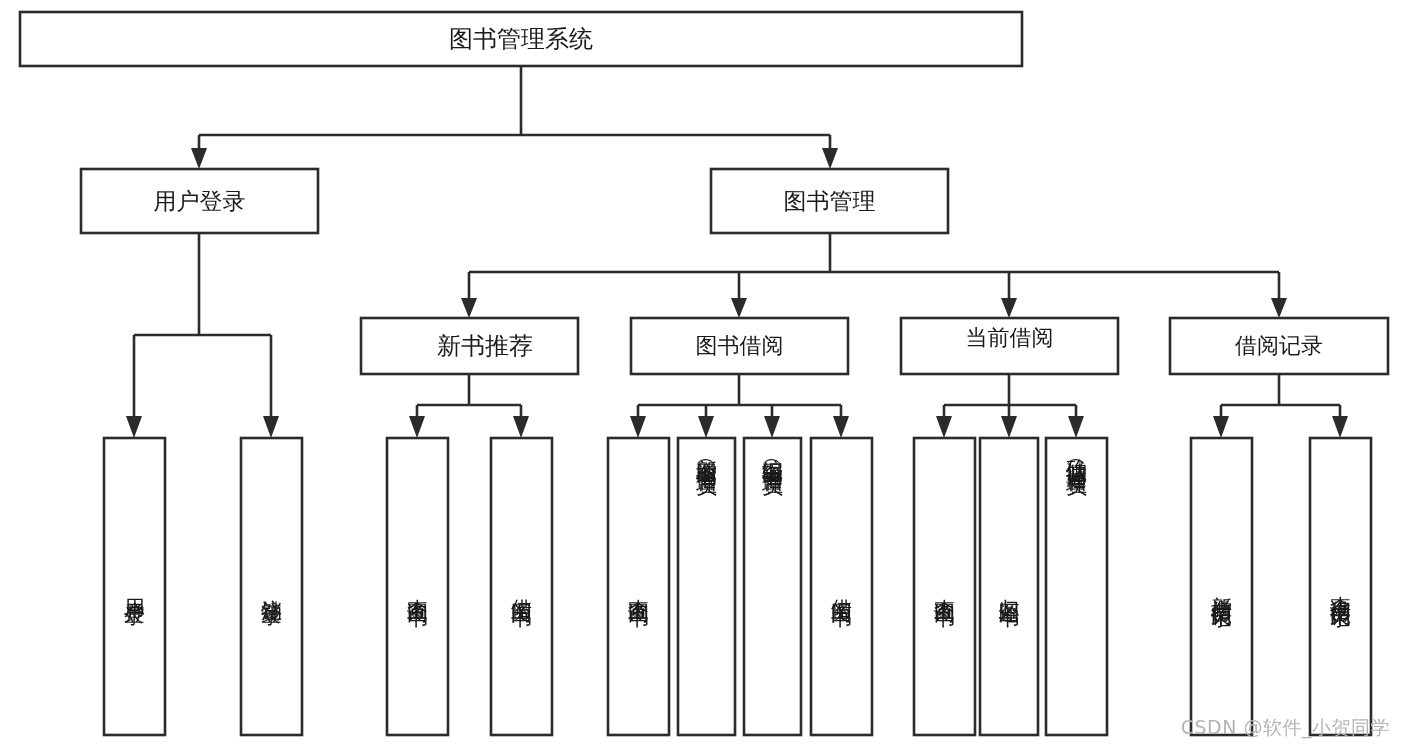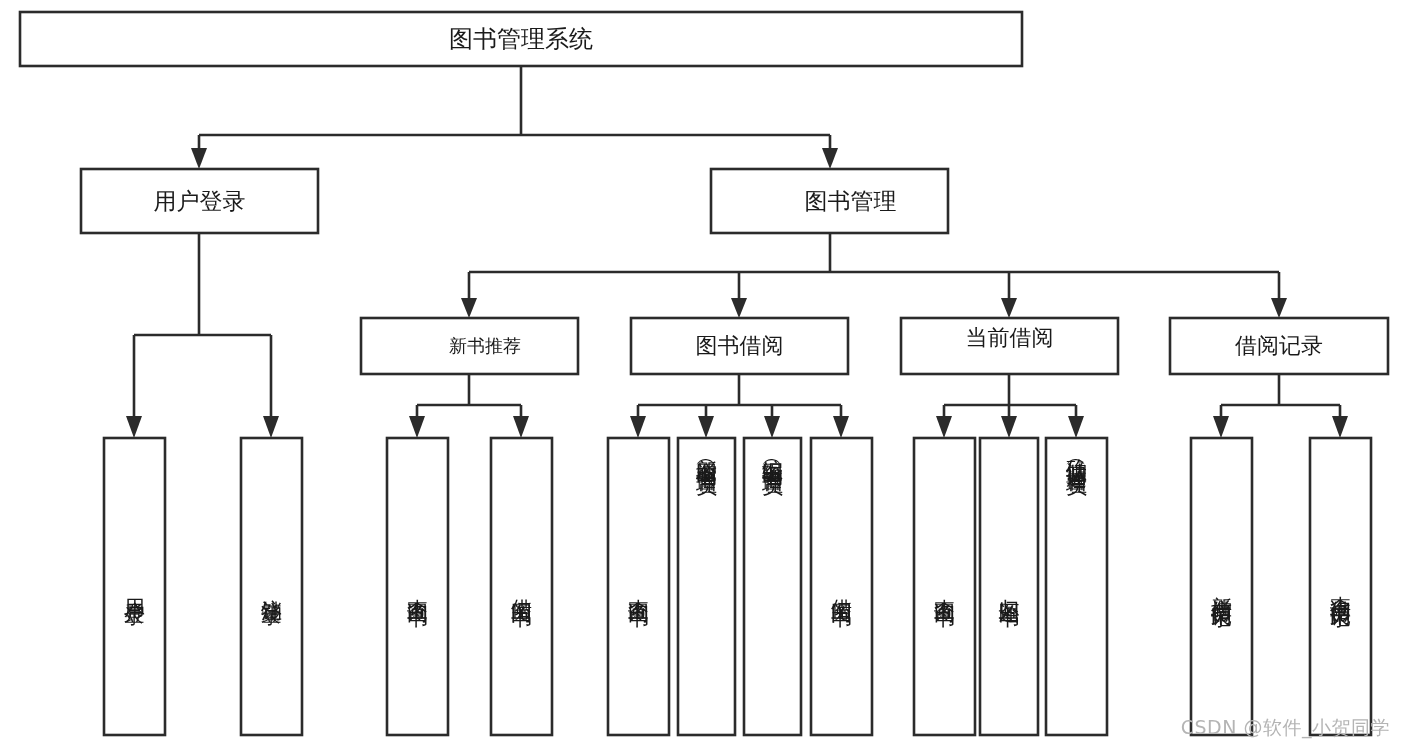--- a/index.html
+++ b/index.html
@@ -181,23 +181,23 @@
     <rect class="node-box" x="980" y="438" width="58" height="297"></rect>
     <rect class="node-box" x="1046" y="438" width="61" height="297"></rect>
 
     <rect class="node-box" x="1191" y="438" width="61" height="297"></rect>
     <rect class="node-box" x="1310" y="438" width="61" height="297"></rect>
   </svg>
 
   <div class="hlabel-wrap" style="left:20px; top:12px; width:1002px; height:54px; font-size:24px;">图书管理系统</div>
 
   <div class="hlabel-wrap" style="left:81px; top:169px; width:237px; height:64px; font-size:23px;">用户登录</div>
-  <div class="hlabel-wrap" style="left:711px; top:169px; width:237px; height:64px; font-size:23px;padding-left:21px;">图书管理</div>
-
-  <div class="hlabel-wrap" style="left:361px; top:318px; width:248px; height:56px; font-size:18px;">新书推荐</div>
+  <div class="hlabel-wrap" style="left:711px; top:169px; width:237px; height:64px; font-size:23px;">图书管理</div>
+
+  <div class="hlabel-wrap" style="left:361px; top:318px; width:248px; height:56px; font-size:24px;">新书推荐</div>
   <div class="hlabel-wrap" style="left:631px; top:318px; width:217px; height:56px; font-size:22px;">图书借阅</div>
   <div class="hlabel-wrap" style="left:901px; top:318px; width:217px; height:40px; font-size:22px;">当前借阅</div>
   <div class="hlabel-wrap" style="left:1170px; top:318px; width:218px; height:56px; font-size:22px;border-radius:19px;">借阅记录</div>
 
   <div class="vlabel-wrap" style="left:104px; top:438px; width:61px; height:297px;">用户登录</div>
   <div class="vlabel-wrap" style="left:241px; top:438px; width:61px; height:297px;">注销登录</div>
 
   <div class="vlabel-wrap" style="left:387px; top:438px; width:61px; height:297px;">查询图书</div>
   <div class="vlabel-wrap" style="left:491px; top:438px; width:61px; height:297px;">借阅图书</div>
 

